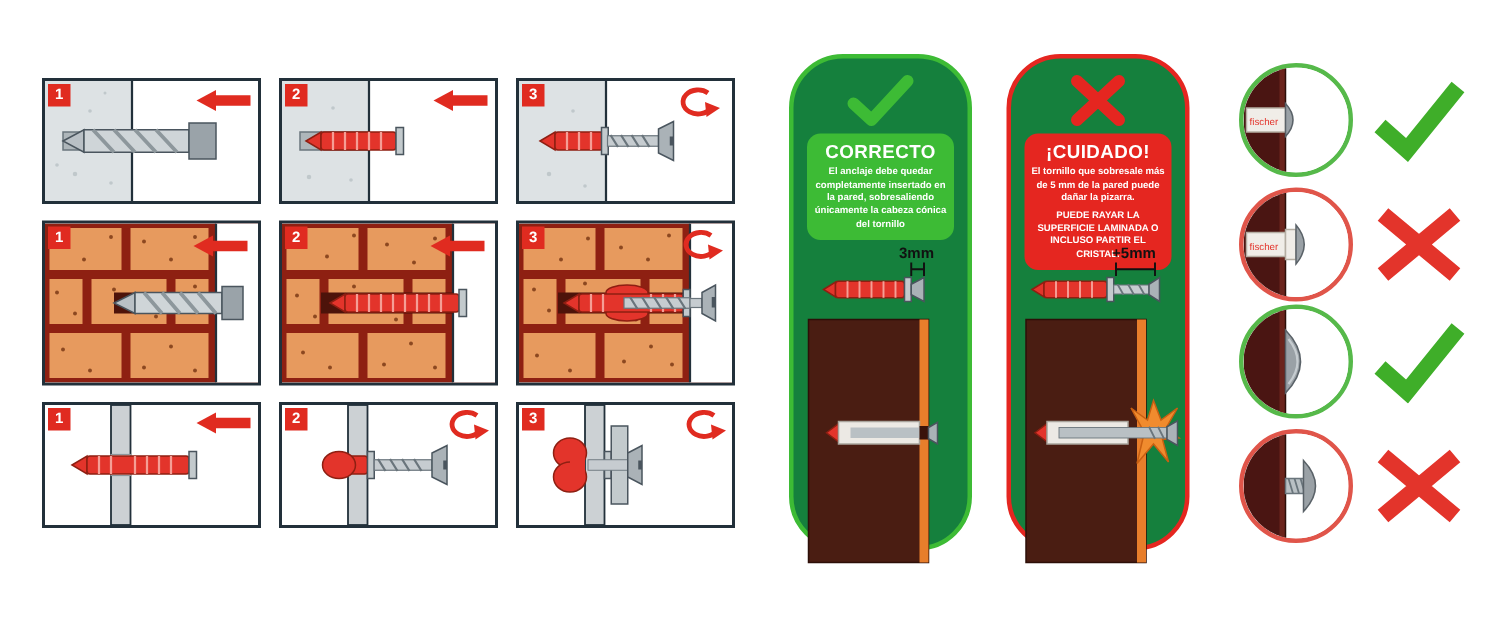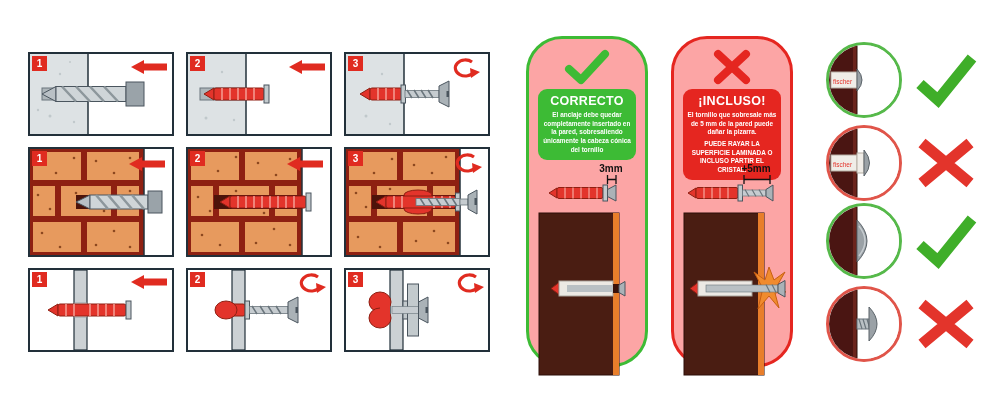--- a/index.html
+++ b/index.html
@@ -23,21 +23,21 @@
   .panel svg { position:absolute; left:0; top:0; width:100%; height:100%; display:block; }
   .badge {
     position:absolute; top:2px; left:2px; width:15px; height:15px;
     background:#e02b20; color:#fff; font-size:10px; font-weight:bold;
     display:flex; align-items:center; justify-content:center; z-index:2;
   }
 
   
   .card {
     position:absolute; top:36px; width:122px; height:331px;
-    background:#fca5a5; border-radius:36px; box-sizing:border-box;
+    background:#15803d; border-radius:36px; box-sizing:border-box;
   }
   .card-ok   { left:526px; border:3px solid #3dbb35; }
   .card-warn { left:671px; border:3px solid #e52620; }
   .card-mark { display:block; margin:10px auto 4px; }
   .card-block {
     margin:0 9px; border-radius:9px; padding:5px 4px 6px;
     color:#fff; text-align:center;
   }
   .card-block.ok   { background:#3dbb35; }
   .card-block.warn { background:#e52620; }
@@ -406,21 +406,21 @@
         <polygon points="82,124 88,120.5 88,135 82,131.5" fill="#aab2b7" stroke="#4a555e"></polygon>
       </g>
     </svg>
   </div>
 
   <div class="card card-warn">
     <svg class="card-mark" width="40" height="36" viewBox="0 0 40 36">
       <path d="M6,5 L34,31 M34,5 L6,31" fill="none" stroke="#e52620" stroke-width="8" stroke-linecap="round"></path>
     </svg>
     <div class="card-block warn">
-      <div class="card-title">¡INCLUSO!</div>
+      <div class="card-title">¡CUIDADO!</div>
       <div class="card-body">El tornillo que sobresale más de 5 mm de la pared puede dañar la pizarra.</div>
       <div class="card-em">PUEDE RAYAR LA SUPERFICIE LAMINADA O INCLUSO PARTIR EL CRISTAL.</div>
     </div>
     <svg class="card-illu" width="106" height="222" viewBox="0 0 106 222">
       <text x="74" y="11" text-anchor="middle" font-size="10" font-weight="bold" fill="#111111">+5mm</text>
       <path d="M62,14 v9 M88,14 v9 M62,18.5 h26" stroke="#111111" stroke-width="1.3" fill="none"></path>
       <g>
         <polygon points="6,32 14,27 14,37" fill="#e3342b" stroke="#8e1f12"></polygon>
         <rect x="14" y="26.5" width="42" height="11" rx="2" fill="#e3342b" stroke="#8e1f12"></rect>
         <path d="M22,26.5 v11 M30,26.5 v11 M38,26.5 v11 M46,26.5 v11" stroke="#f59e95" stroke-width="1.3"></path>

